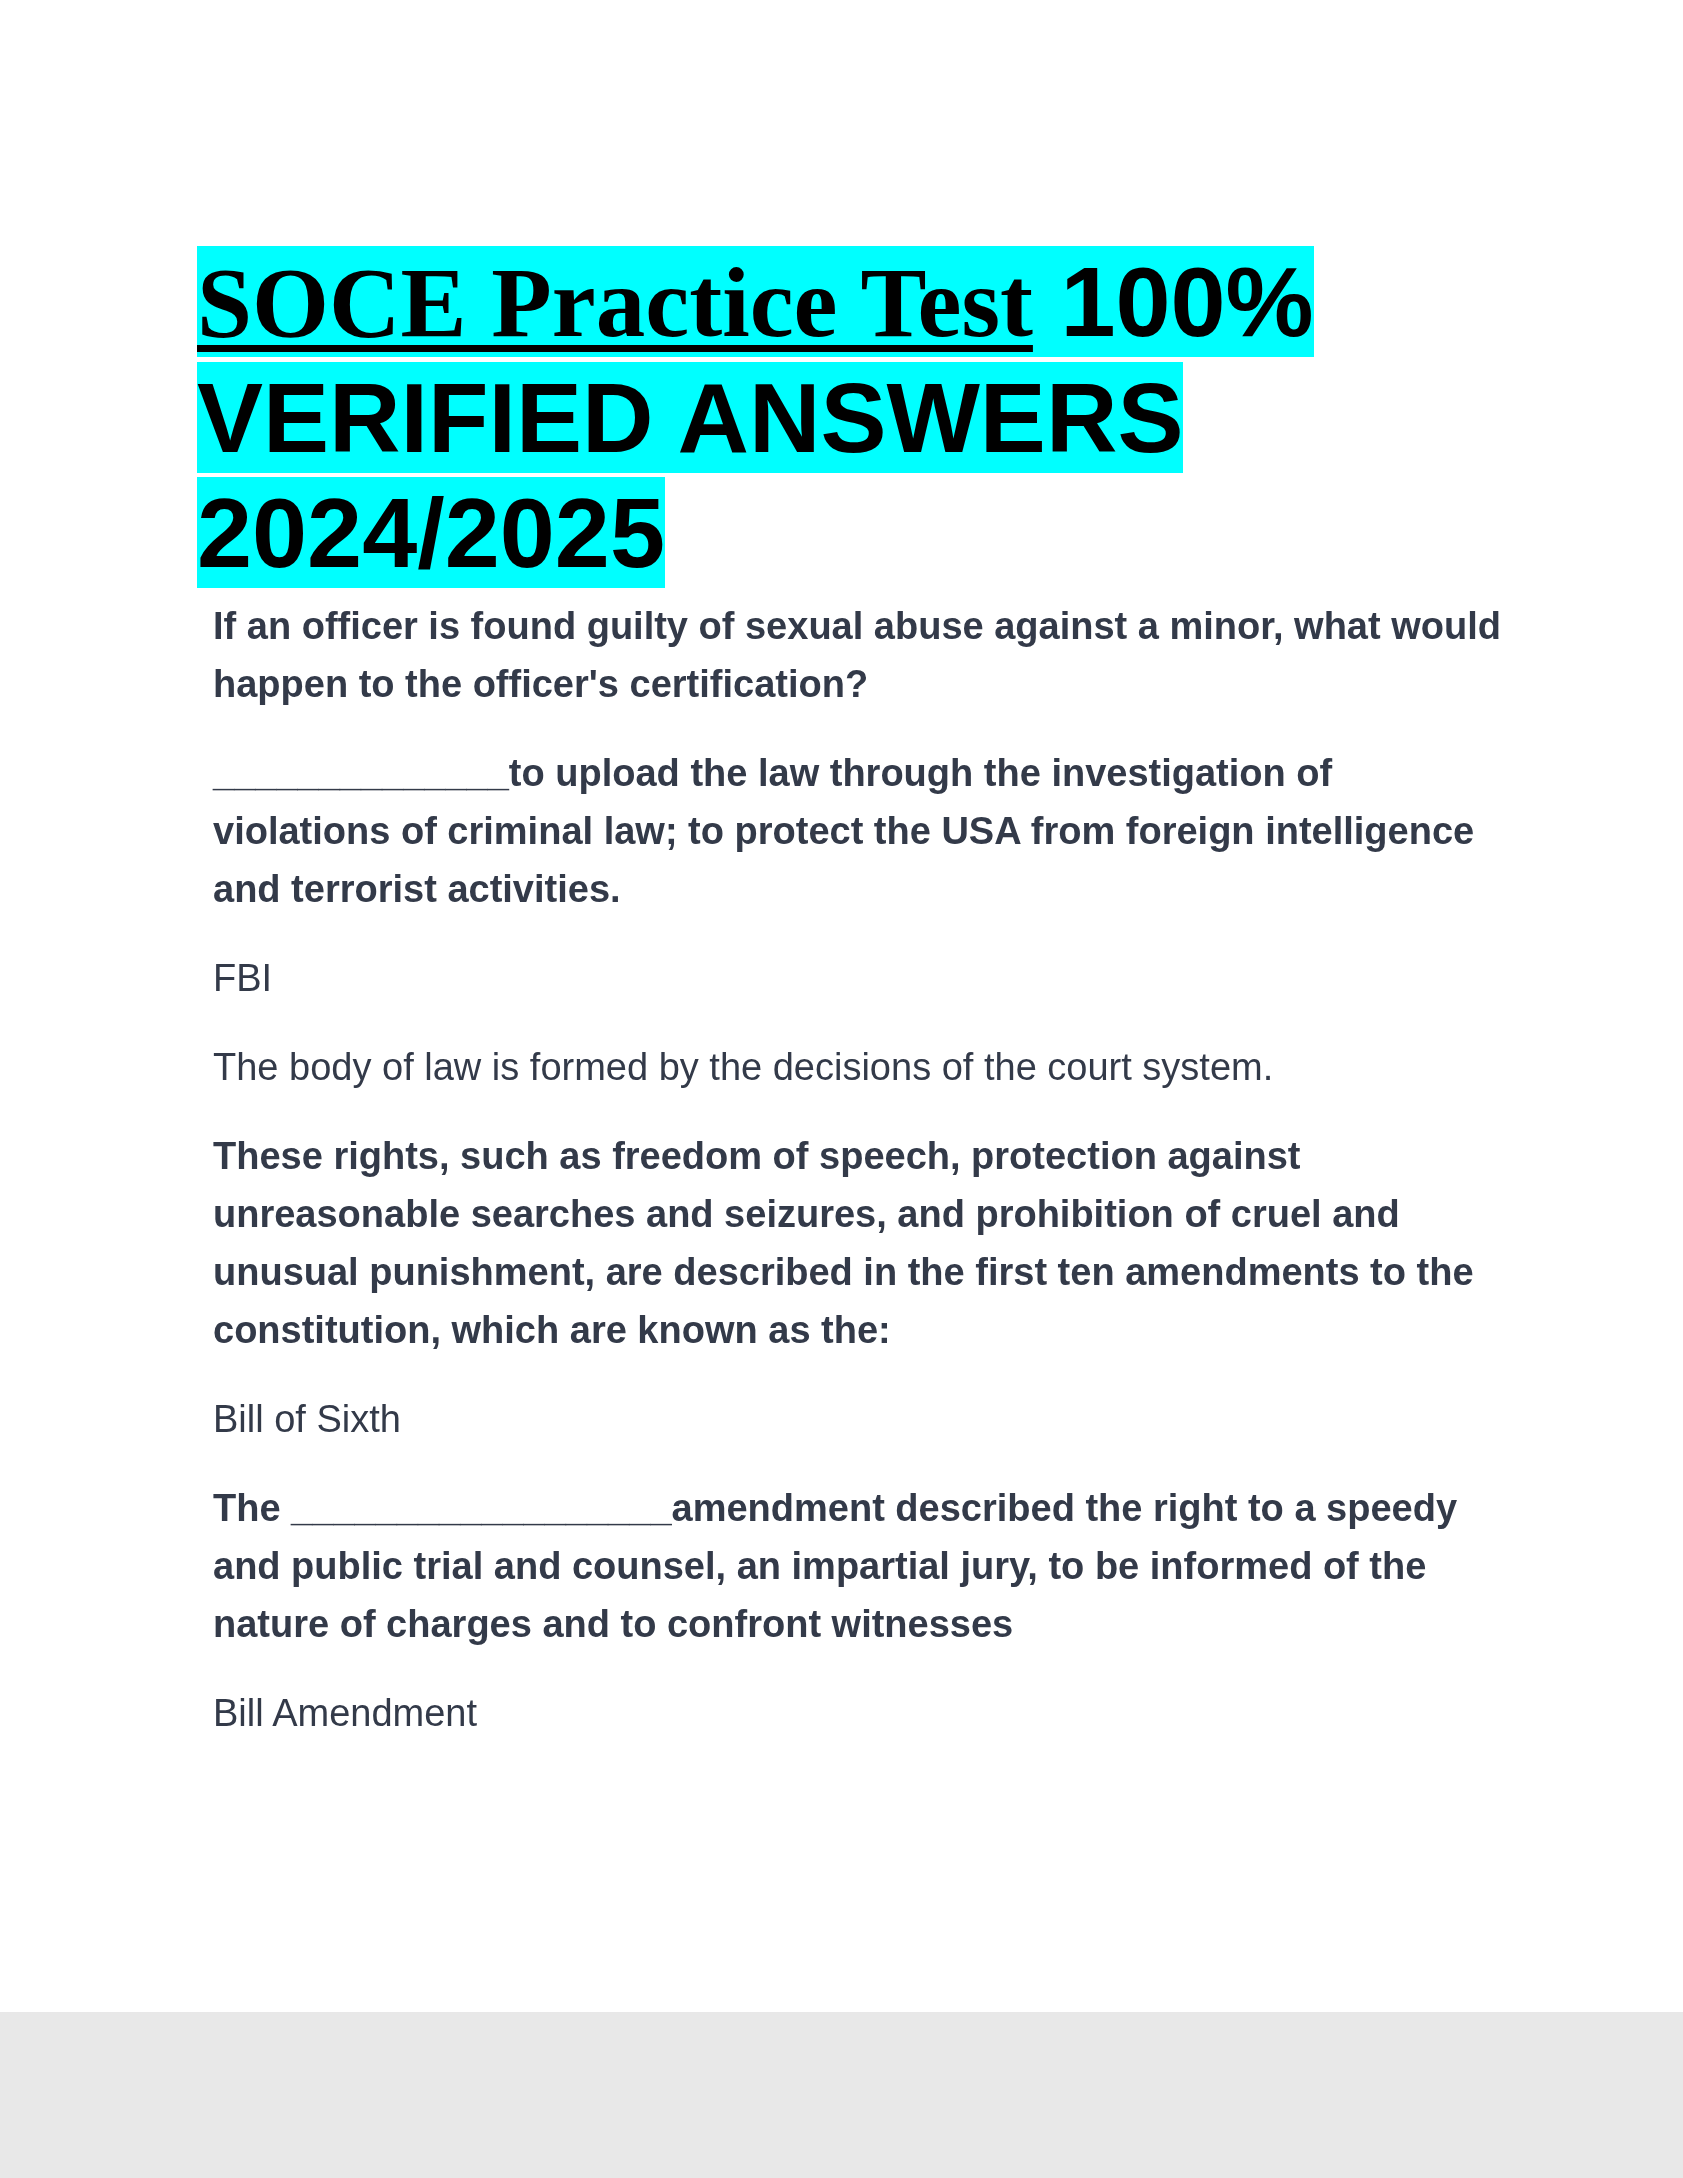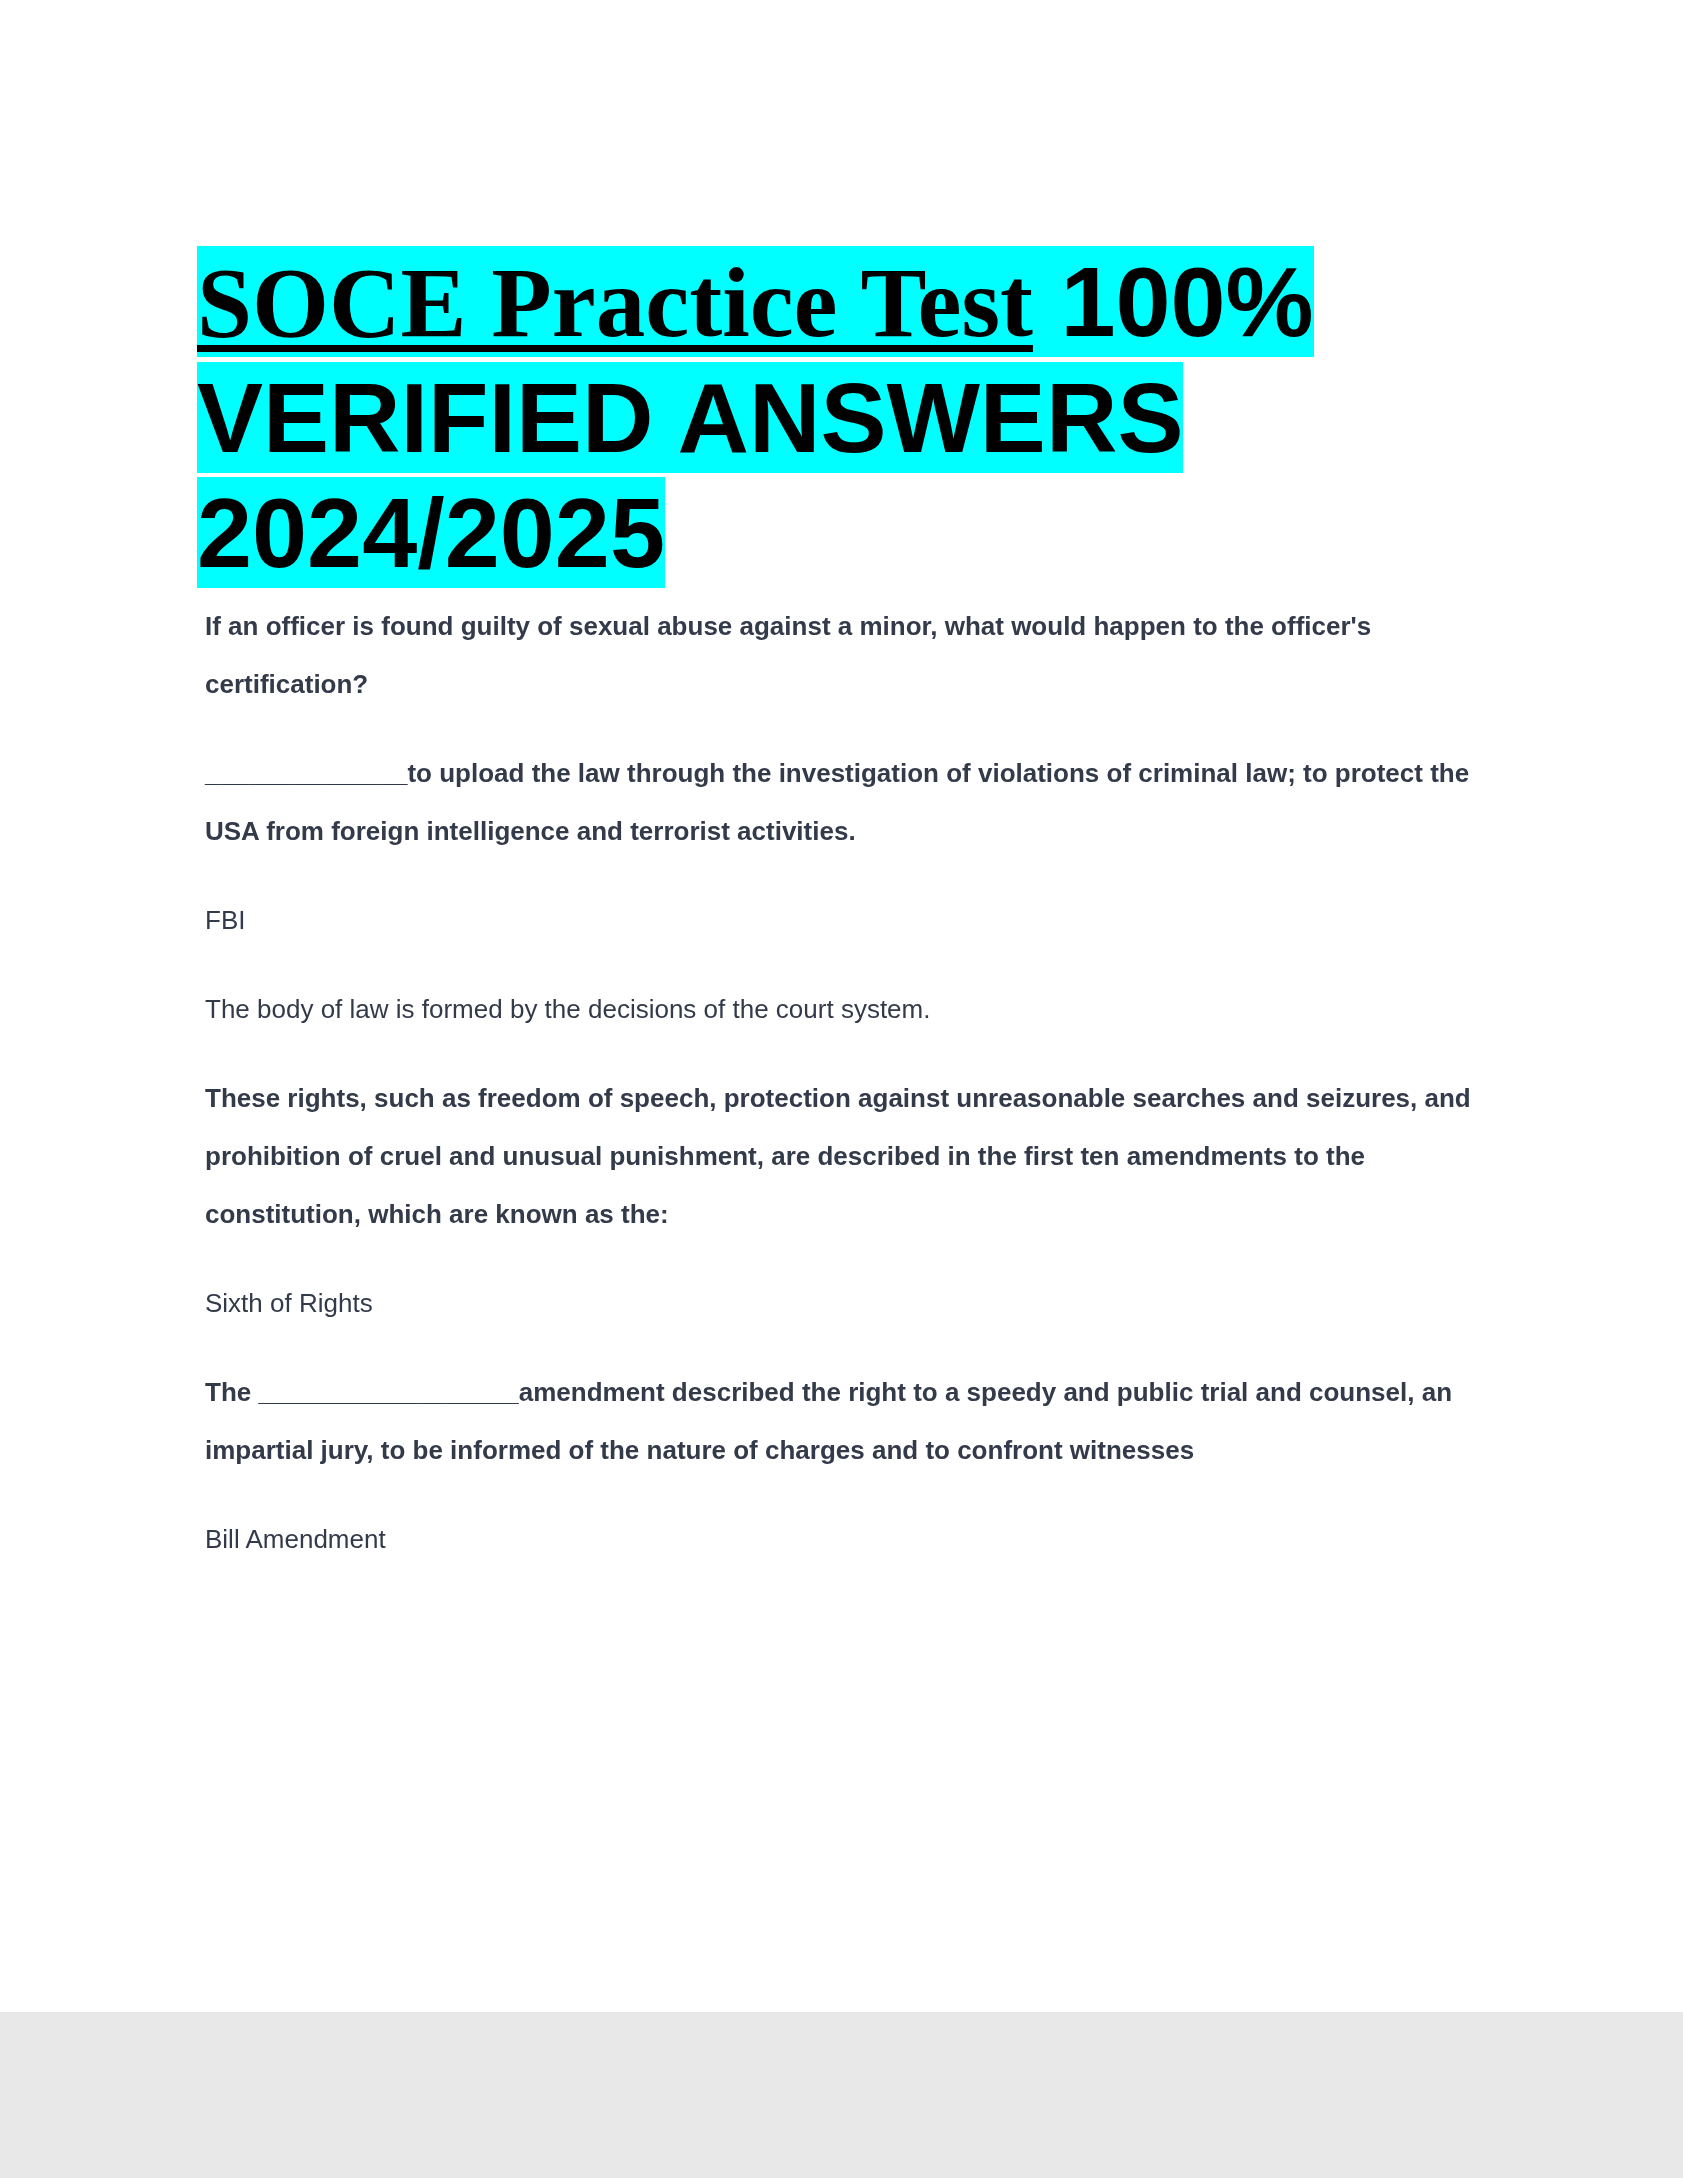--- a/index.html
+++ b/index.html
@@ -26,22 +26,22 @@
   }
   h1 .hl{background:var(--hl);}
   .title-serif{
     font-family:"Liberation Serif", serif;
     text-decoration:underline;
     text-decoration-thickness:7px;
     text-underline-offset:9px;
   }
   .qa{width:1307px;color:var(--body-color);}
   .qa p{
-    margin:0 0 31px 8px;
-    font-size:26px;
+    margin:0 0 31px 16px;
+    font-size:38px;
     line-height:58px;
   }
   .qa p.question{font-weight:bold;}
   .qa p.answer{font-weight:normal;}
 </style>
 </head>
 <body>
 
 <div class="page">
 
@@ -49,19 +49,19 @@
     <span class="hl">VERIFIED ANSWERS</span><br>
     <span class="hl">2024/2025</span>
   </h1>
 
   <div class="qa">
     <p class="question">If an officer is found guilty of sexual abuse against a minor, what would happen to the officer's certification?</p>
     <p class="question">______________to upload the law through the investigation of violations of criminal law; to protect the USA from foreign intelligence and terrorist activities.</p>
     <p class="answer">FBI</p>
     <p class="answer">The body of law is formed by the decisions of the court system.</p>
     <p class="question">These rights, such as freedom of speech, protection against unreasonable searches and seizures, and prohibition of cruel and unusual punishment, are described in the first ten amendments to the constitution, which are known as the:</p>
-    <p class="answer">Sixth of Rights</p>
+    <p class="answer">Bill of Sixth</p>
     <p class="question">The __________________amendment described the right to a speedy and public trial and counsel, an impartial jury, to be informed of the nature of charges and to confront witnesses</p>
     <p class="answer">Bill Amendment</p>
   </div>
 
 </div>
 
 
 </body></html>

